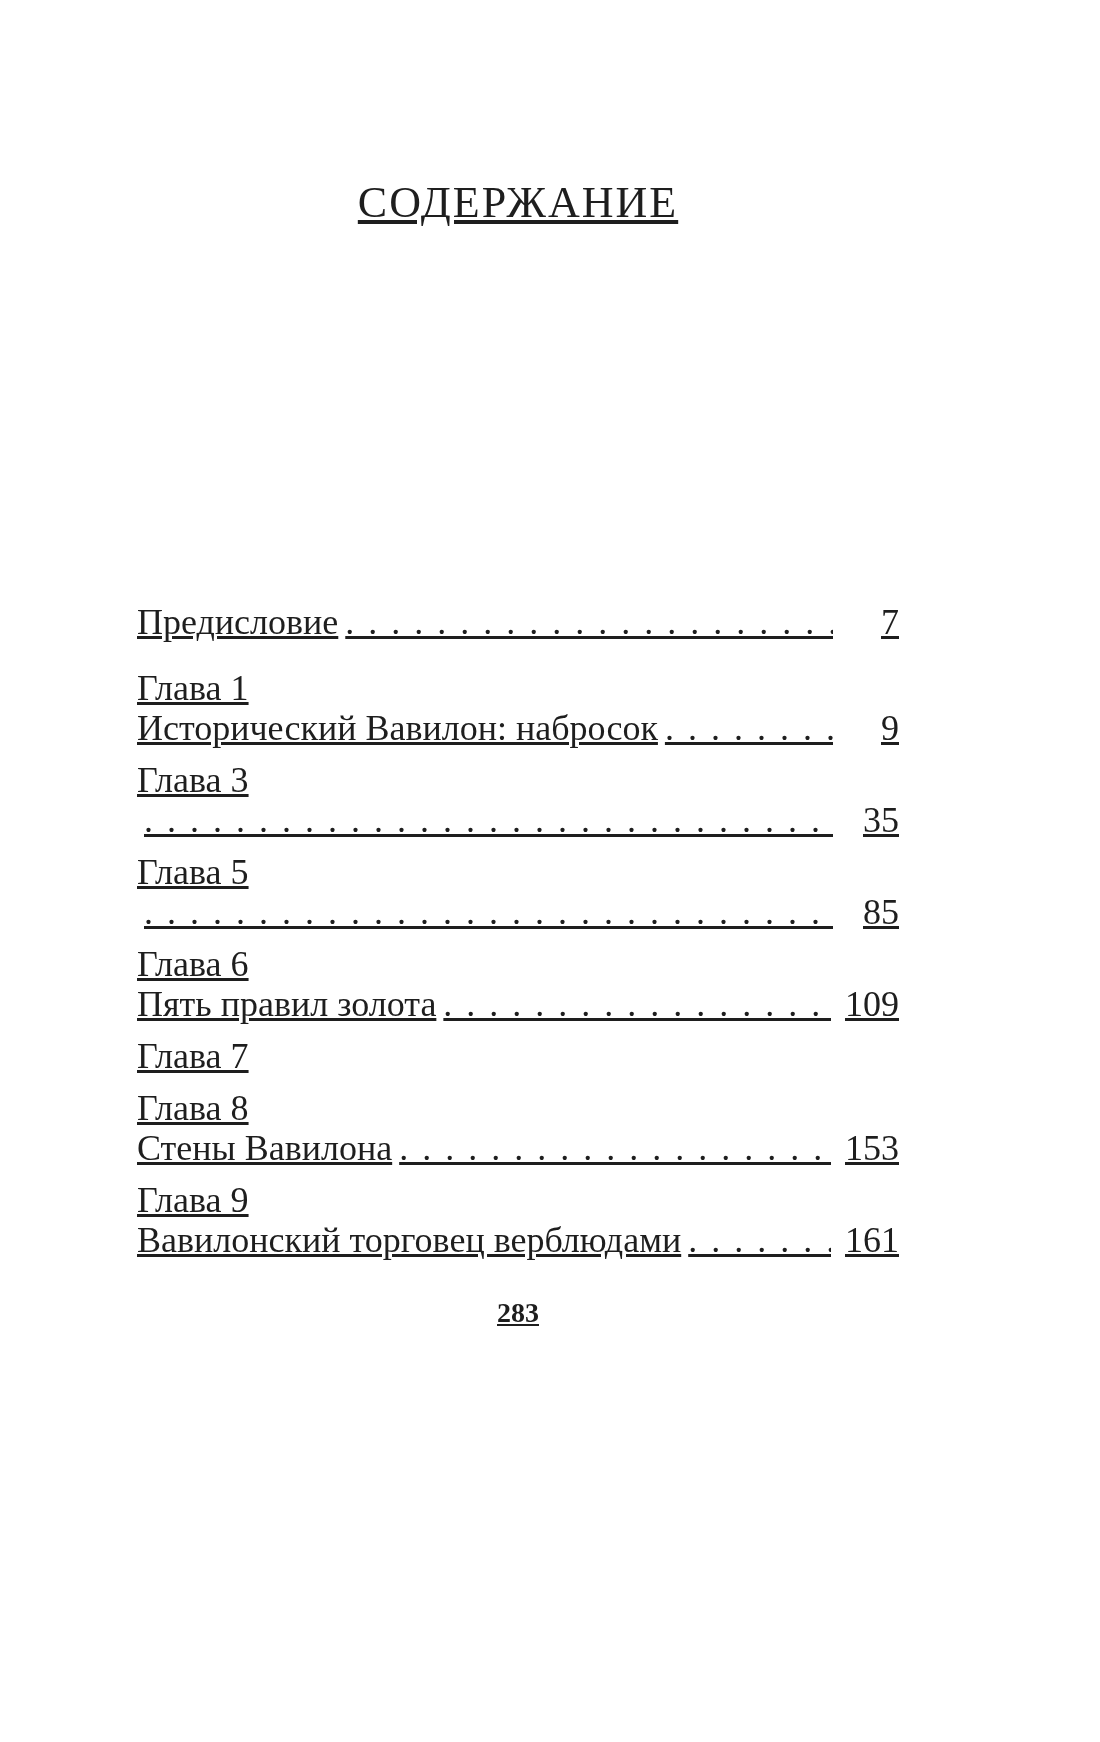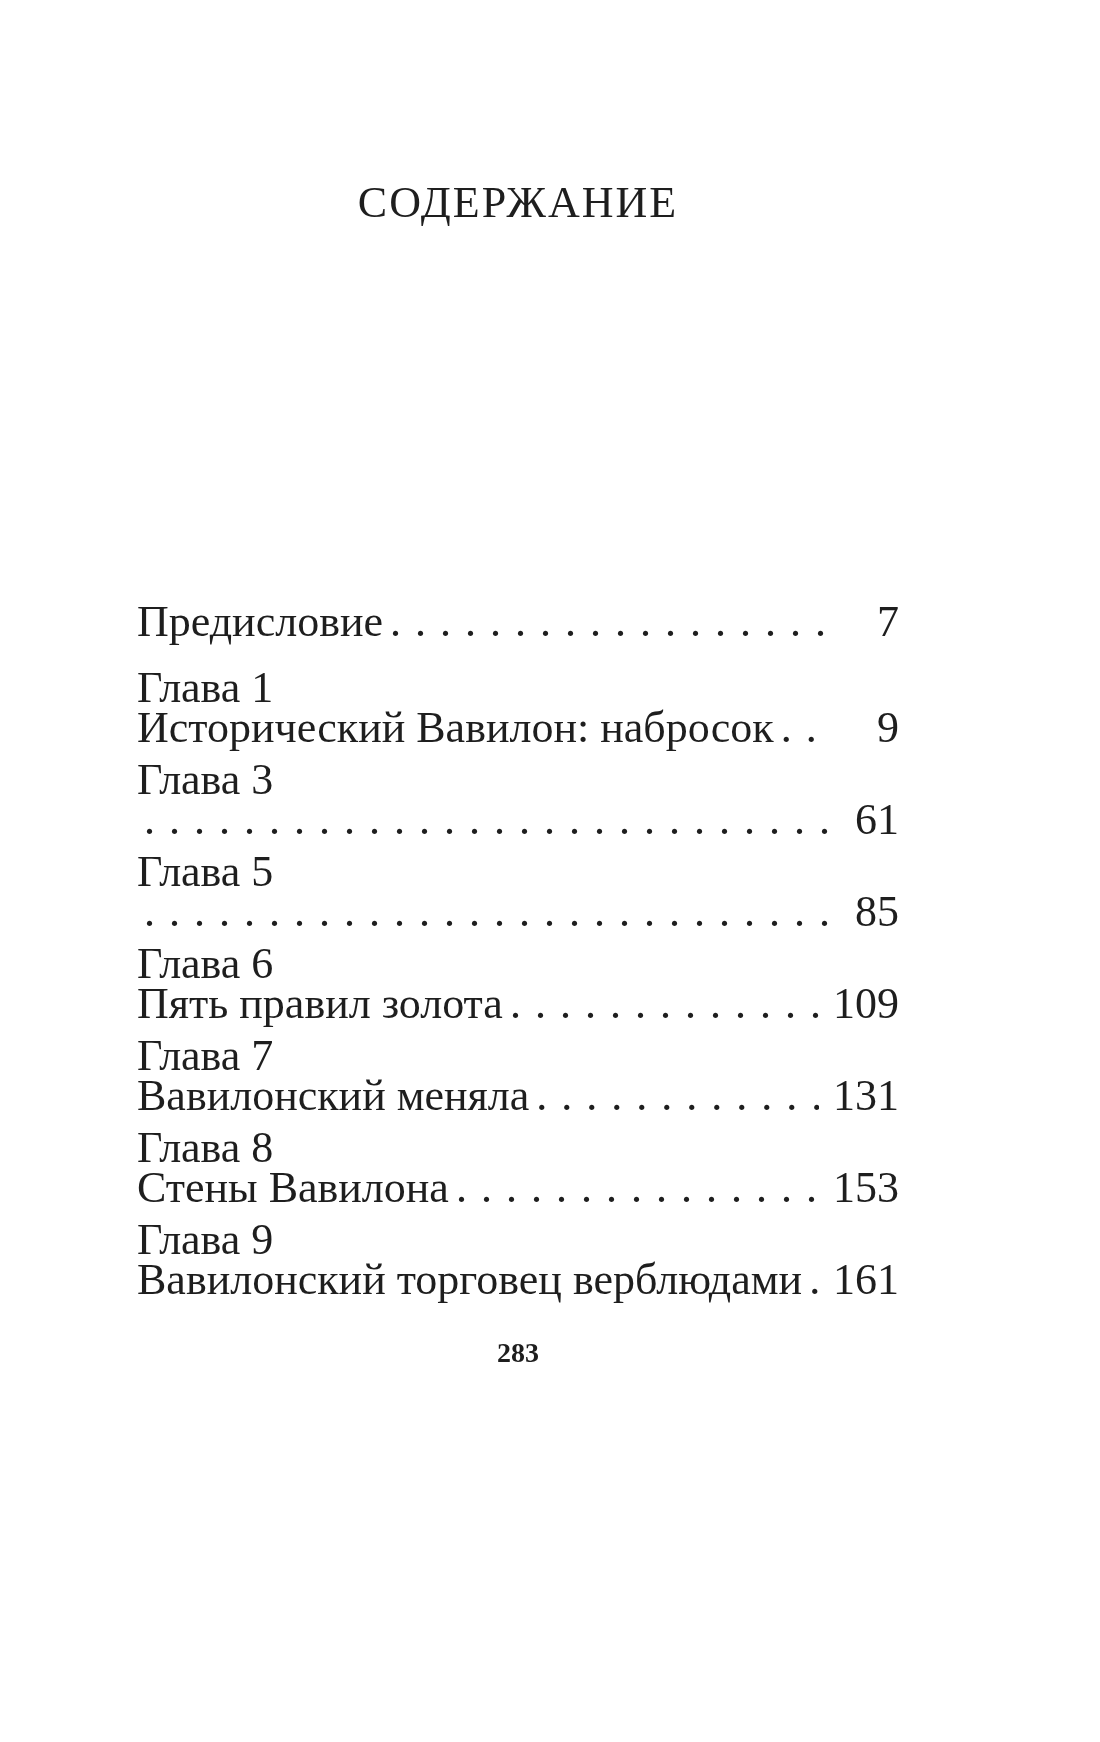--- a/index.html
+++ b/index.html
@@ -10,35 +10,36 @@
     width: 1100px;
     height: 1742px;
     background: #ffffff;
     color: #1e1e1e;
     font-family: "Liberation Serif", "DejaVu Serif", serif;
     overflow: hidden;
   }
   .page-inner {
     margin-left: 137px;
     width: 762px; 
+    text-decoration: underline;
   }
   .title {
     margin: 0;
     padding-top: 181px;
     font-size: 44px;
     line-height: 1;
     font-weight: normal;
     letter-spacing: 2px;
     word-spacing: 6px;
     text-align: center;
     white-space: nowrap;
   }
   .toc {
     margin-top: 377px;
-    font-size: 44px;
+    font-size: 36px;
     line-height: 40px;
   }
   .row {
     display: flex;
     align-items: baseline;
     white-space: nowrap;
   }
   .label {
     flex: 0 0 auto;
   }
@@ -96,21 +97,21 @@
     </div>
   </div>
 
 
   <div class="chapter">
     <div class="row">
       <span class="label">Глава 3</span>
     </div>
     <div class="row">
       <span class="dots"></span>
-      <span class="pagenum">61</span>
+      <span class="pagenum">35</span>
     </div>
   </div>
 
 
   <div class="chapter">
     <div class="row">
       <span class="label">Глава 5</span>
     </div>
     <div class="row">
       <span class="dots"></span>
@@ -125,25 +126,20 @@
     <div class="row">
       <span class="label">Пять правил золота</span>
       <span class="dots"></span>
       <span class="pagenum">109</span>
     </div>
   </div>
 
   <div class="chapter">
     <div class="row">
       <span class="label">Глава 7</span>
-    </div>
-    <div class="row">
-      <span class="label">Вавилонский меняла</span>
-      <span class="dots"></span>
-      <span class="pagenum">131</span>
     </div>
   </div>
 
   <div class="chapter">
     <div class="row">
       <span class="label">Глава 8</span>
     </div>
     <div class="row">
       <span class="label">Стены Вавилона</span>
       <span class="dots"></span>

